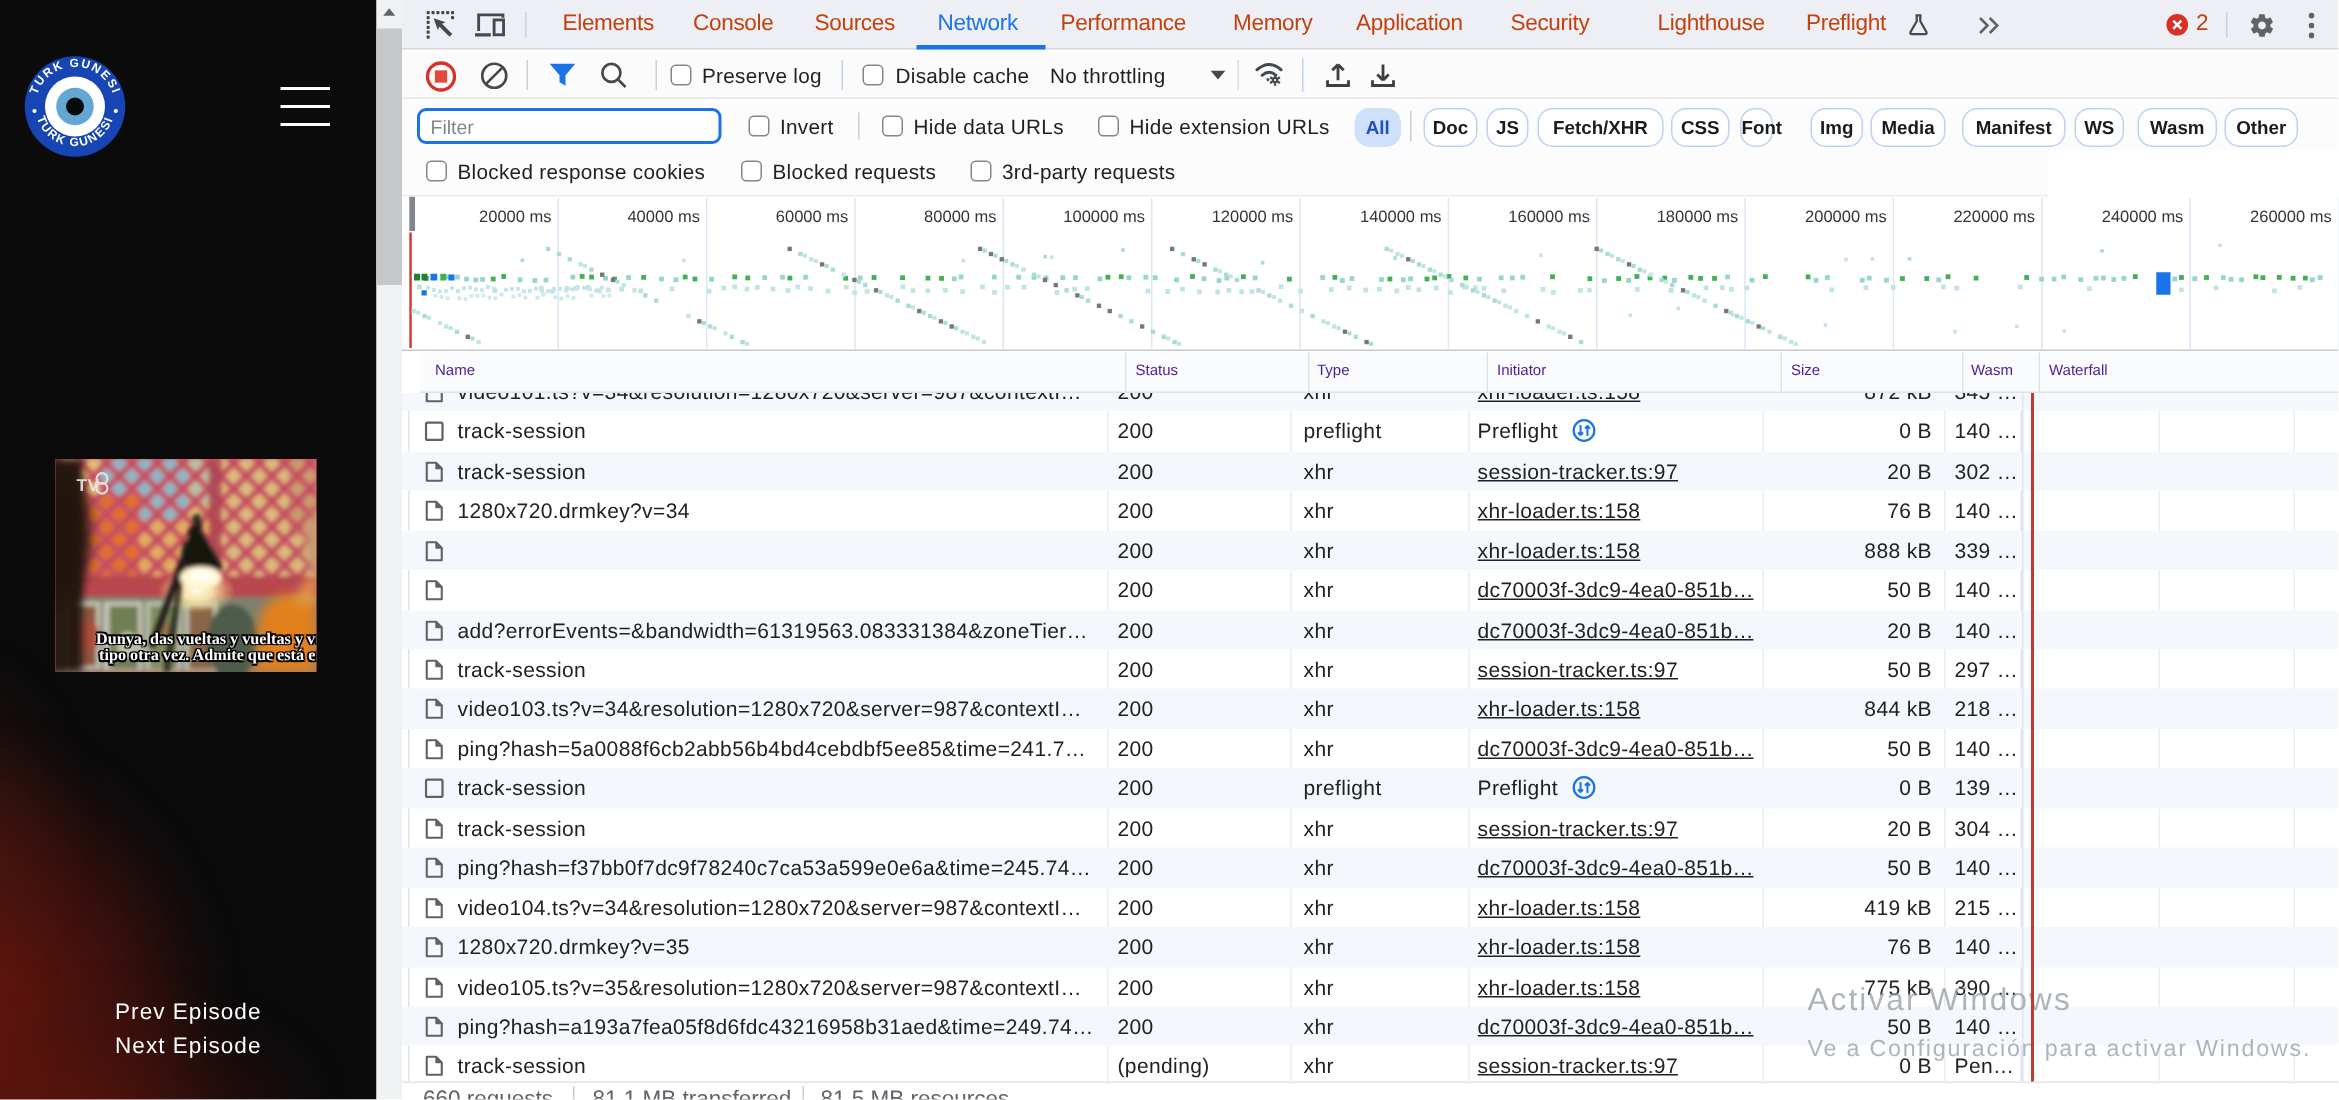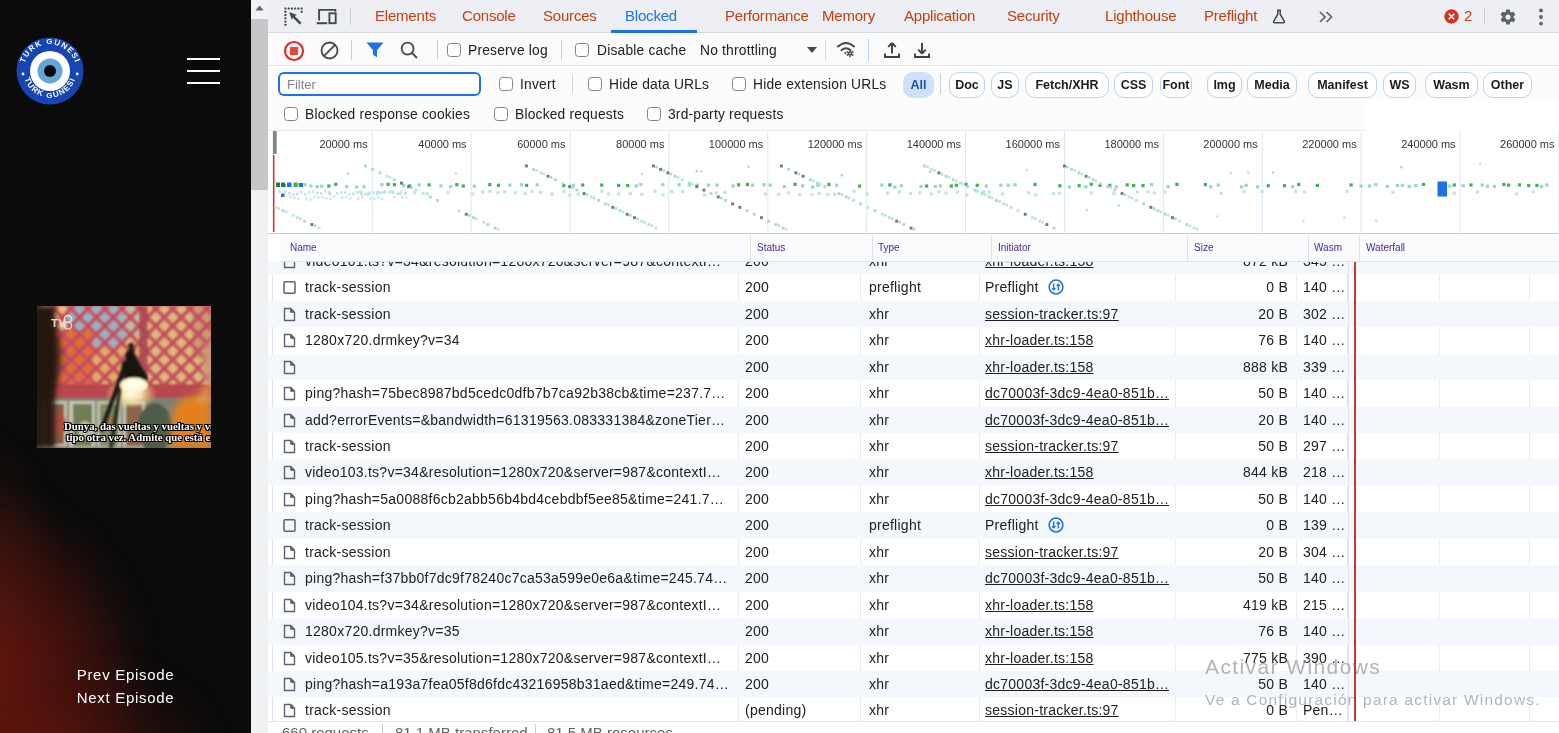--- a/index.html
+++ b/index.html
@@ -206,22 +206,22 @@
       </svg>
       <svg width="22" height="20" viewBox="0 0 22 20" style="position:absolute;left:48px;top:7px">
         <path d="M3.1 13.6 V2.9 H19.3 V4.8" fill="none" stroke="#45494d" stroke-width="1.9"></path>
         <path d="M0.7 16.2 H11.2" fill="none" stroke="#45494d" stroke-width="2.1"></path>
         <rect x="13.4" y="6.3" width="6.3" height="9.9" fill="none" stroke="#45494d" stroke-width="1.9"></rect>
       </svg>
       <div class="vsep" style="left:82px;top:8px;height:17px"></div>
       <div class="tab" style="left:107px;">Elements</div>
       <div class="tab" style="left:194px;">Console</div>
       <div class="tab" style="left:275px;">Sources</div>
-      <div class="tab" style="left:357px;color:#1a73e8;">Blocked</div>
-      <div class="tab" style="left:439px;margin-left:18px;">Performance</div>
+      <div class="tab" style="left:357px;color:#1a73e8;">Network</div>
+      <div class="tab" style="left:439px;">Performance</div>
       <div class="tab" style="left:554px;">Memory</div>
       <div class="tab" style="left:636px;">Application</div>
       <div class="tab" style="left:739px;">Security</div>
       <div class="tab" style="left:837px;">Lighthouse</div>
       <div class="tab" style="left:936px;">Preflight</div>
       <svg width="14" height="15" viewBox="0 0 14 15" style="position:absolute;left:1004px;top:9px">
         <path d="M5 1.2 h4 M5.8 1.4 V5.2 L1.8 12.2 q-0.8 1.6 1 1.6 h8.4 q1.8 0 1-1.6 L8.2 5.2 V1.4" fill="none" stroke="#45494d" stroke-width="1.5"></path>
       </svg>
       <svg width="16" height="12" viewBox="0 0 16 12" style="position:absolute;left:1050px;top:11px">
         <path d="M2 1 L7 6 L2 11 M8.5 1 L13.5 6 L8.5 11" fill="none" stroke="#5f6368" stroke-width="1.7"></path>
@@ -303,21 +303,21 @@
       <div class="vsep" style="left:304px;top:8px;height:18px"></div>
       <div class="cb" style="left:320px;top:10px"></div>
       <div class="lbl" style="left:341px;top:10px">Hide data URLs</div>
       <div class="cb" style="left:464px;top:10px"></div>
       <div class="lbl" style="left:485px;top:10px">Hide extension URLs</div>
       <div class="pill sel" style="left:635px;width:31px">All</div>
       <div class="pill" style="left:681px;width:36px">Doc</div>
       <div class="pill" style="left:723px;width:28px">JS</div>
       <div class="pill" style="left:757px;width:84px">Fetch/XHR</div>
       <div class="pill" style="left:846px;width:39px">CSS</div>
-      <div class="pill" style="left:892px;width:32px">Font</div>
+      <div class="pill" style="left:892px;width:22px">Font</div>
       <div class="pill" style="left:939px;width:35px">Img</div>
       <div class="pill" style="left:979px;width:50px">Media</div>
       <div class="pill" style="left:1040px;width:69px">Manifest</div>
       <div class="pill" style="left:1115px;width:33px">WS</div>
       <div class="pill" style="left:1157px;width:53px">Wasm</div>
       <div class="pill" style="left:1215px;width:49px">Other</div>
       <div class="vsep" style="left:672px;top:7px;height:20px"></div>
     </div>
   <div id="blockedrow" class="abs">
       <div class="cb" style="left:16px;top:7px"></div>
@@ -916,21 +916,20 @@
         <span class="ty">xhr</span>
         <span class="in">xhr-loader.ts:158</span>
         <span class="sz">888 kB</span>
         <span class="tm">339 …</span>
       </div>
       <div class="row" style="top:118.05px">
         <svg class="icon" width="13" height="15" viewBox="0 0 13 15">
           <path d="M1.5 1.5 h6.2 l3.8 3.8 v8.2 h-10 z" fill="none" stroke="#5f6368" stroke-width="1.4" stroke-linejoin="round"></path>
           <path d="M7.7 1.5 v3.8 h3.8 z" fill="#5f6368" stroke="#5f6368" stroke-width="1" stroke-linejoin="round"></path>
         </svg>
-        <span class="nm">ping?hash=75bec8987bd5cedc0dfb7b7ca92b38cb&amp;time=237.7…</span>
         <span class="st" style="color:#202124">200</span>
         <span class="ty">xhr</span>
         <span class="in">dc70003f-3dc9-4ea0-851b…</span>
         <span class="sz">50 B</span>
         <span class="tm">140 …</span>
       </div>
       <div class="row sh" style="top:144.50px">
         <svg class="icon" width="13" height="15" viewBox="0 0 13 15">
           <path d="M1.5 1.5 h6.2 l3.8 3.8 v8.2 h-10 z" fill="none" stroke="#5f6368" stroke-width="1.4" stroke-linejoin="round"></path>
           <path d="M7.7 1.5 v3.8 h3.8 z" fill="#5f6368" stroke="#5f6368" stroke-width="1" stroke-linejoin="round"></path>

